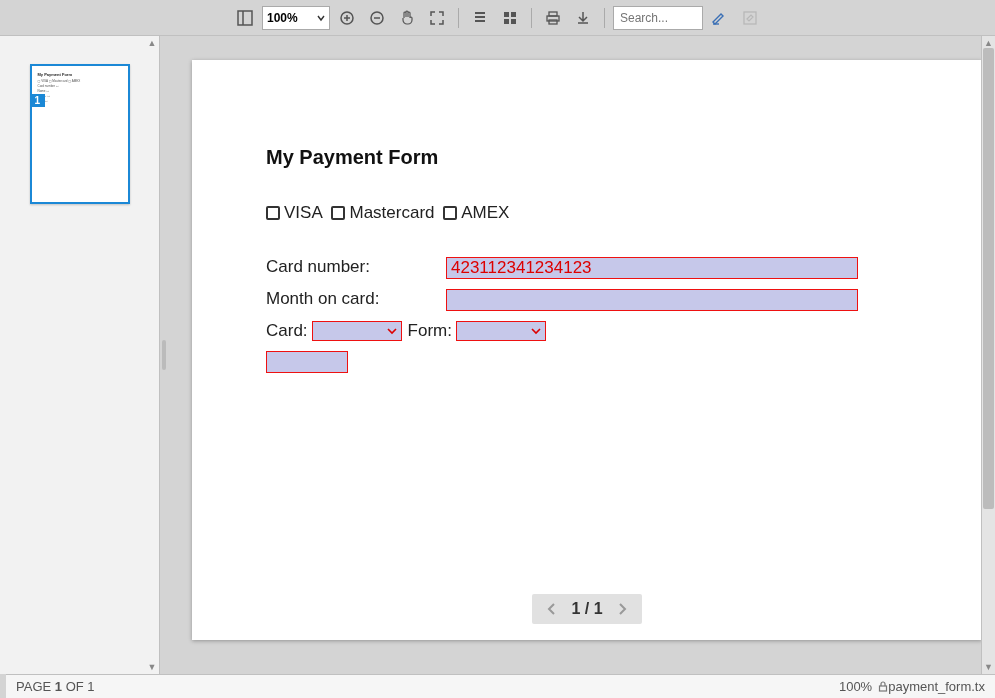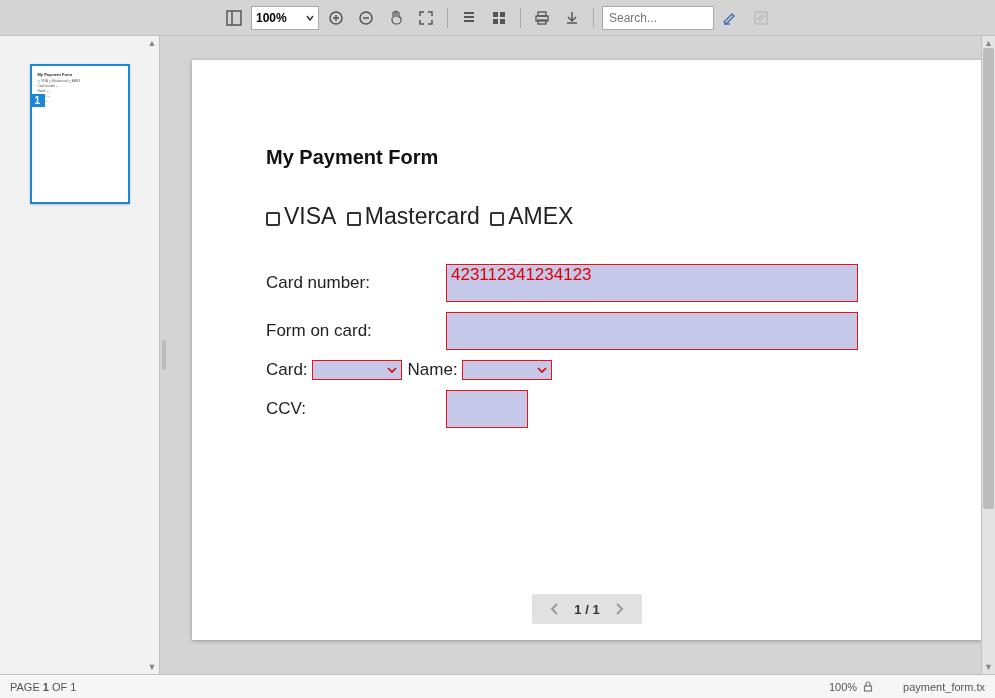--- a/index.html
+++ b/index.html
@@ -29,21 +29,21 @@
     border-radius: 2px;
   }
   .tb-sep { width: 1px; height: 20px; background: #aaa; margin: 0 4px; }
   .zoom-box {
     height: 24px; width: 68px;
     background: #fff; border: 1px solid #aaa;
     display: flex; align-items: center; justify-content: space-between;
     padding: 0 4px; font-size: 12px; font-weight: 600; cursor: pointer;
   }
   .search-box {
-    height: 24px; width: 112px; background: #fff; border: 1px solid #aaa;
+    height: 24px; width: 90px; background: #fff; border: 1px solid #aaa;
     padding: 0 6px; font-size: 12px; outline: none;
   }
   
   .main {
     position: absolute;
     top: 36px; left: 0; right: 0; bottom: 24px;
     display: flex;
   }
   .thumb-pane {
     width: 160px; background: #f2f2f2; border-right: 1px solid #c0c0c0;
@@ -84,71 +84,71 @@
   }
   .page {
     background: #fff; width: 790px; height: 580px;
     box-shadow: 0 1px 4px rgba(0,0,0,.3);
     padding: 86px 74px 0;
     position: relative;
   }
   .page h1 {
     font-size: 20px; font-weight: 700; margin: 0 0 34px; color:#111;
   }
-  .checks { font-size: 23px; color:#222; margin-bottom: 34px;}
+  .checks { font-size: 17px; color:#222; margin-bottom: 34px;}
   .ck {
     display:inline-block; width:14px; height:14px; border:2px solid #333;
     border-radius:2px; vertical-align: -2px; margin-right:4px; cursor:pointer;
   }
   .ck + span { margin-right: 4px; }
-  .form-row { display:flex; align-items:center; margin-bottom: 10px; font-size:17px; color:#222;}
+  .form-row { display:flex; margin-bottom: 10px; font-size:17px; color:#222;}
   .form-row .lbl { width: 180px;}
   .tf {
     border: 1px solid #e11; background: #c6c8ea;
-    height: 38px; color: #d00; font-size: 17px;
+    height: 22px; color: #d00; font-size: 17px;
     padding: 0 4px; line-height: 20px;
   }
   .tf.wide { width: 412px; }
   .tf.ccv { width: 82px; }
   .sel {
     border:1px solid #e11; background:#c6c8ea; height:20px;
     display:inline-flex; align-items:center; justify-content:flex-end;
     padding-right:4px; cursor:pointer;
   }
   .sel.month{ width:90px;} .sel.year{ width:90px;}
   .sel svg{ color:#d00;}
   .inline-lbl{ font-size:17px; margin-right:4px;}
   
   .pager{
     position:absolute; left:50%; transform:translateX(-50%);
     bottom:16px; background:#e1e1e1; border-radius:2px;
     height:30px; width:110px; display:flex; align-items:center; justify-content:center;
-    gap:14px; font-size:13px; font-weight:600; color:#333;
+    gap:14px; font-size:16px; font-weight:600; color:#333;
   }
   .pager .arrow{ color:#999; cursor:default;}
   
   .rscroll{
     width:14px; background:#e4e4e4; border-left:1px solid #c0c0c0;
     display:flex; flex-direction:column; justify-content:space-between; align-items:center;
     padding:2px 0;
   }
   .rscroll .track{ flex:1; width:100%; position:relative;}
   .rscroll .thumbbar{ position:absolute; top:0; left:1px; right:1px; height:75%; background:#bcbcbc; border-radius:2px;}
   .rscroll span{ font-size:9px; color:#888; cursor:pointer;}
   
   .status{
-    position:absolute; left:0; right:0; bottom:0; height:24px;
+    position:absolute; left:6px; right:0; bottom:0; height:24px;
     background:#f6f6f6; border-top:1px solid #c0c0c0;
-    display:flex; align-items:center; font-size:11px; color:#555;
+    display:flex; align-items:center; font-size:13px; color:#555;
     padding:0 10px;
   }
   .status .left{ flex:0 0 auto;}
   .status .spacer{ flex:1;}
   .status .zoom{ margin-right:6px;}
-  .status .fname{ margin-left:30px;}
+  .status .fname{ }
   svg { display:block; }
 </style>
 </head>
 <body>
 
 <div class="toolbar">
   <div class="tb-btn">
     <svg width="16" height="16" viewBox="0 0 16 16">
         <rect x="1" y="1" width="14" height="14" fill="none" stroke="currentColor" stroke-width="1.5"></rect>
         <line x1="6" y1="1" x2="6" y2="15" stroke="currentColor" stroke-width="1.5"></line>
@@ -258,40 +258,39 @@
         <span class="ck"></span><span>VISA</span>
         <span class="ck"></span><span>Mastercard</span>
         <span class="ck"></span><span>AMEX</span>
       </div>
 
       <div class="form-row">
         <span class="lbl">Card number:</span>
         <span class="tf wide">423112341234123</span>
       </div>
       <div class="form-row">
-        <span class="lbl">Form on card:</span>
+        <span class="lbl">Month on card:</span>
         <span class="tf wide"></span>
       </div>
       <div class="form-row">
         <span class="inline-lbl">Card:</span>
         <span class="sel month">
           <svg width="10" height="10" viewBox="0 0 10 10">
               <path d="M1 3 L5 7 L9 3" fill="none" stroke="currentColor" stroke-width="1.6"></path>
             </svg>
         </span>
         <span style="width:6px"></span>
-        <span class="inline-lbl">Name:</span>
+        <span class="inline-lbl">Form:</span>
         <span class="sel year">
           <svg width="10" height="10" viewBox="0 0 10 10">
               <path d="M1 3 L5 7 L9 3" fill="none" stroke="currentColor" stroke-width="1.6"></path>
             </svg>
         </span>
       </div>
       <div class="form-row">
-        <span class="lbl">CCV:</span>
         <span class="tf ccv"></span>
       </div>
 
       <div class="pager">
         <span class="arrow">
           <svg width="10" height="12" viewBox="0 0 10 12">
               <path d="M7 1 L2 6 L7 11" fill="none" stroke="currentColor" stroke-width="2"></path>
             </svg>
         </span>
         <span>1 / 1</span>

